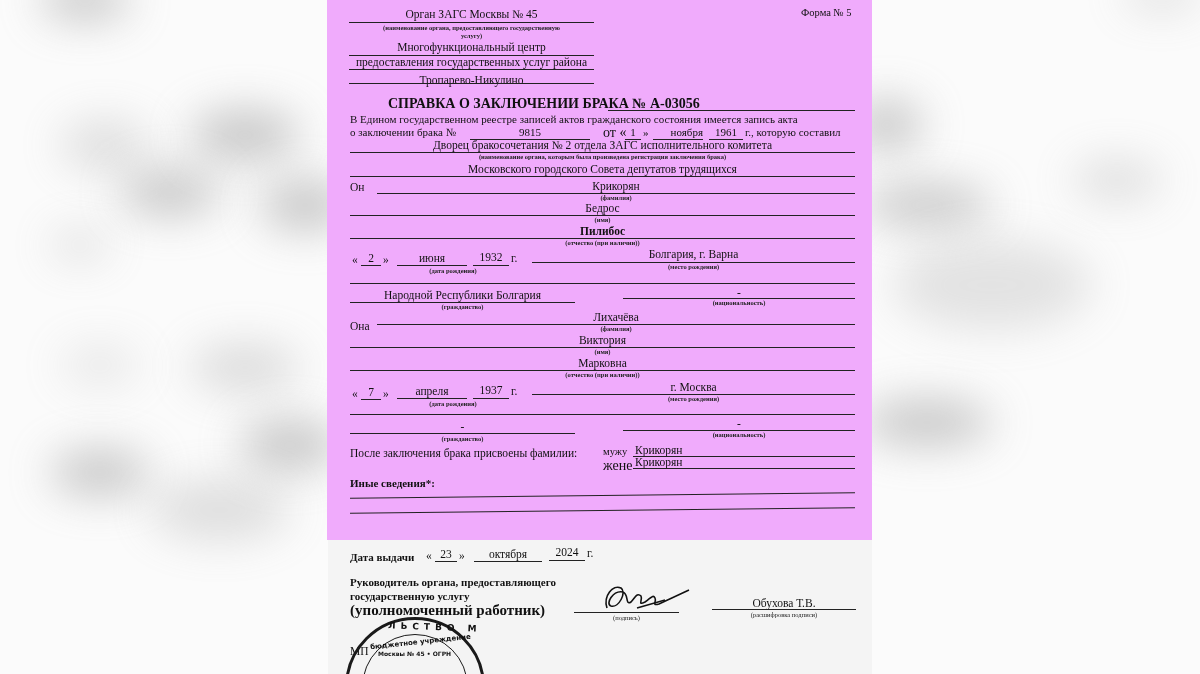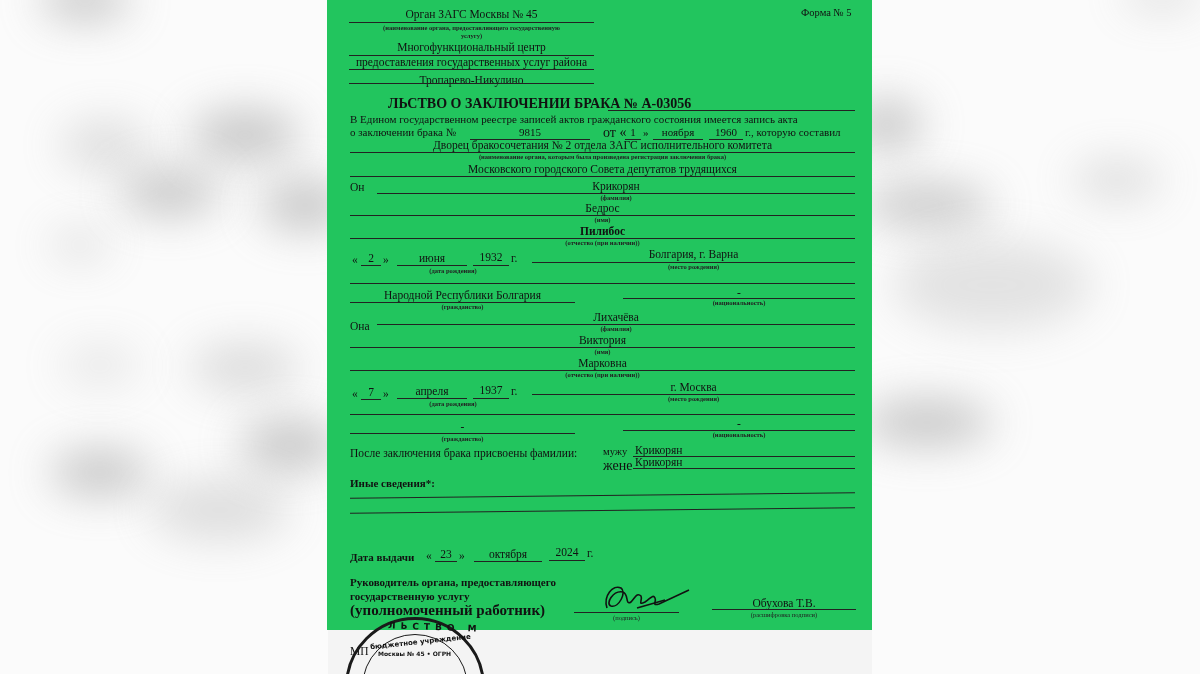--- a/index.html
+++ b/index.html
@@ -7,21 +7,21 @@
     width:1200px; height:674px; overflow:hidden; position:relative;
     background:#f4f4f4;
     font-family:"Liberation Serif", "DejaVu Serif", serif;
     color:#111;
   }
   .bg-blur { position:absolute; top:0; bottom:0; width:328px; overflow:hidden; }
   .bg-blur.left { left:0; background:#fbfbfb; }
   .bg-blur.right { left:872px; width:328px; background:#fbfbfb; }
   .blob { position:absolute; border-radius:50%; background:#9a9a9a; filter:blur(22px); opacity:.55; }
   .page {
-    position:absolute; left:327px; top:0; width:545px; height:630px; background:#22c55e;
+    position:absolute; left:327px; top:0; width:545px; height:540px; background:#f0abfc;
   }
   .t { position:absolute; white-space:nowrap; font-size:11.5px; line-height:13px; }
   .cap { position:absolute; white-space:nowrap; font-size:6.5px; line-height:8px; font-weight:bold; color:#222; text-align:center; }
   .ln { position:absolute; height:1px; background:#222; }
   .c { text-align:center; }
   .bold { font-weight:bold; }
   .title { font-size:14px; font-weight:bold; }
   .stamp {
     position:absolute; left:18px; top:617px; width:140px; height:140px; border-radius:50%;
     border:3px solid #1a1a1a; box-sizing:border-box;
@@ -64,36 +64,36 @@
   <div class="cap" style="left:22px;top:32px;width:245px;">услугу)</div>
   <div class="t c" style="left:22px;top:41px;width:245px;">Многофункциональный центр</div>
   <div class="ln" style="left:22px;top:55px;width:245px;"></div>
   <div class="t c" style="left:22px;top:56px;width:245px;">предоставления государственных услуг района</div>
   <div class="ln" style="left:22px;top:69px;width:245px;"></div>
   <div class="t c" style="left:22px;top:74px;width:245px;">Тропарево-Никулино</div>
   <div class="ln" style="left:22px;top:83px;width:245px;"></div>
   <div class="t" style="left:474px;top:6px;font-size:10.5px;">Форма № 5</div>
 
   <div class="t title" style="left:61px;top:97px;">
-    <span>ЛЬСТВО О ЗАКЛЮЧЕНИИ БРАКА №</span>
+    <span>СПРАВКА О ЗАКЛЮЧЕНИИ БРАКА №</span>
     <span>А-03056</span>
   </div>
   <div class="ln" style="left:281px;top:110px;width:247px;"></div>
 
   <div class="t" style="left:23px;top:113px;font-size:11px;">В Едином государственном реестре записей актов гражданского состояния имеется запись акта</div>
   <div class="t" style="left:23px;top:126px;font-size:11px;">о заключении брака №</div>
   <div class="t c" style="left:143px;top:126px;width:120px;font-size:11px;">9815</div>
   <div class="ln" style="left:143px;top:139px;width:120px;"></div>
   <div class="t" style="left:276px;top:126px;font-size:14px;">от «</div>
   <div class="t c" style="left:298px;top:126px;width:16px;font-size:11px;">1</div>
   <div class="ln" style="left:298px;top:139px;width:16px;"></div>
   <div class="t" style="left:316px;top:126px;font-size:11px;">»</div>
-  <div class="t c" style="left:326px;top:126px;width:50px;font-size:11px;">ноября</div>
+  <div class="t c" style="left:326px;top:126px;width:50px;font-size:11px;text-align:right;">ноября</div>
   <div class="ln" style="left:326px;top:139px;width:50px;"></div>
-  <div class="t c" style="left:382px;top:126px;width:34px;font-size:11px;">1960</div>
+  <div class="t c" style="left:382px;top:126px;width:34px;font-size:11px;">1961</div>
   <div class="ln" style="left:382px;top:139px;width:34px;"></div>
   <div class="t" style="left:418px;top:126px;font-size:11px;">г., которую составил</div>
 
   <div class="t c" style="left:23px;top:139px;width:505px;">Дворец бракосочетания № 2 отдела ЗАГС исполнительного комитета</div>
   <div class="ln" style="left:23px;top:152px;width:505px;"></div>
   <div class="cap" style="left:23px;top:153px;width:505px;">(наименование органа, которым была произведена регистрация заключения брака)</div>
   <div class="t c" style="left:23px;top:163px;width:505px;">Московского городского Совета депутатов трудящихся</div>
   <div class="ln" style="left:23px;top:176px;width:505px;"></div>
 
   <div class="t" style="left:23px;top:181px;">Он</div>

